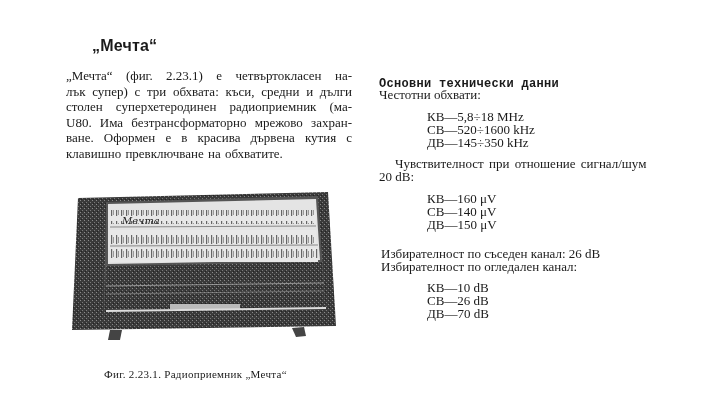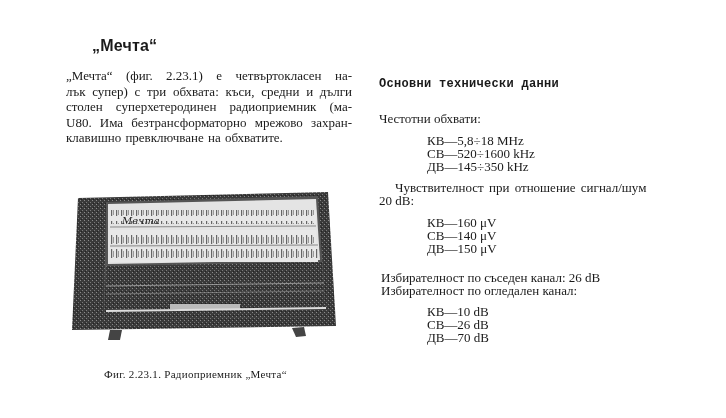--- a/index.html
+++ b/index.html
@@ -9,33 +9,34 @@
            font-weight:bold; font-size:16px; letter-spacing:0.2px; }
   .para { position:absolute; left:66px; top:68px; width:286px; font-size:13px; line-height:15.5px;
           text-align:justify; word-spacing:1px; }
   .para span { display:block; text-align:justify; text-align-last:justify; white-space:nowrap; }
   .para span.last { text-align-last:left; }
   .photo { position:absolute; left:70px; top:190px; width:268px; height:152px; }
   .caption { position:absolute; left:104px; top:368px; font-size:11px; letter-spacing:0.3px; }
   .right { position:absolute; left:379px; top:71px; font-size:13px; line-height:14px; }
   .right .h { font-family:Liberation Mono, monospace; font-weight:bold; font-size:12px;
               letter-spacing:0.3px; position:absolute; top:6px; left:0; white-space:nowrap; }
-  .row { position:absolute; white-space:nowrap;margin-top:24px; }
+  .row { position:absolute; white-space:nowrap; }
   .ind { left:48px; }
 </style>
 </head>
 <body>
 
 <div class="title">„Мечта“</div>
 
 <div class="para">
   <span>„Мечта“ (фиг. 2.23.1) е четвъртокласен на-</span>
   <span>лък супер) с три обхвата: къси, средни и дълги</span>
   <span>столен суперхетеродинен радиоприемник (ма-</span>
   <span>U80. Има безтрансформаторно мрежово захран-</span>
+  <span>ване. Оформен е в красива дървена кутия с</span>
   <span class="last">клавишно превключване на обхватите.</span>
 </div>
 
 <svg class="photo" viewBox="0 0 268 152">
   <defs>
     <pattern id="grain" width="4" height="4" patternUnits="userSpaceOnUse">
       <rect width="4" height="4" fill="#3a3a3a"></rect>
       <rect x="0" y="0" width="1" height="1" fill="#7a7a7a"></rect>
       <rect x="2" y="2" width="1" height="1" fill="#8a8a8a"></rect>
       <rect x="3" y="1" width="1" height="1" fill="#222"></rect>

